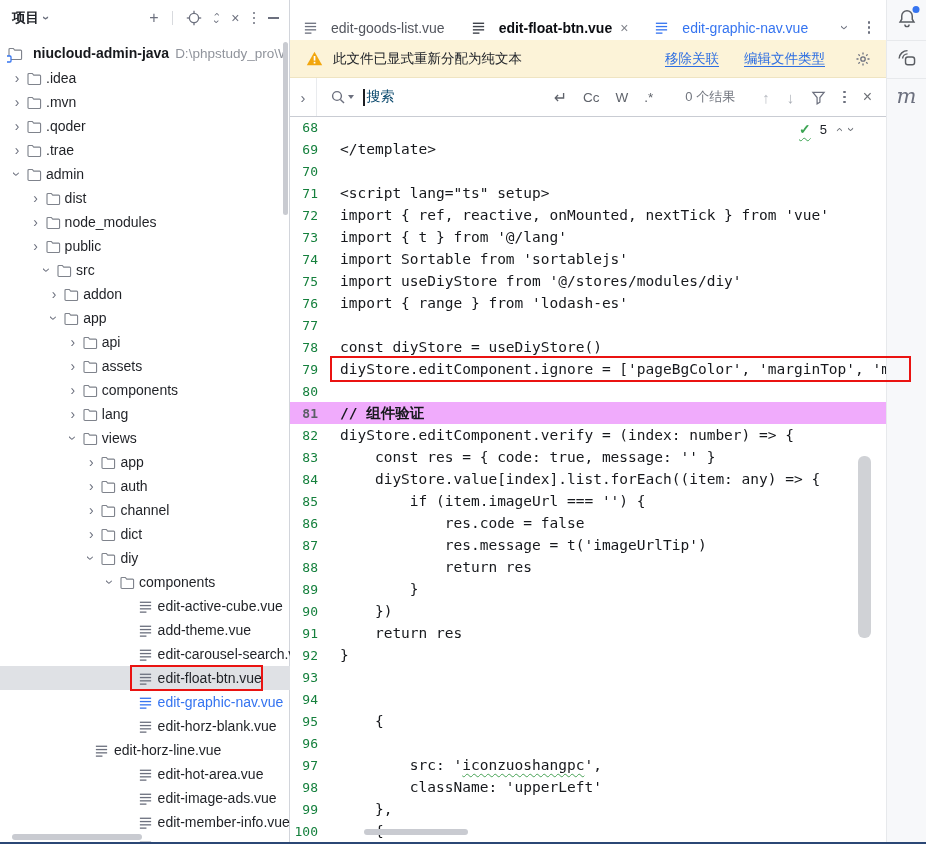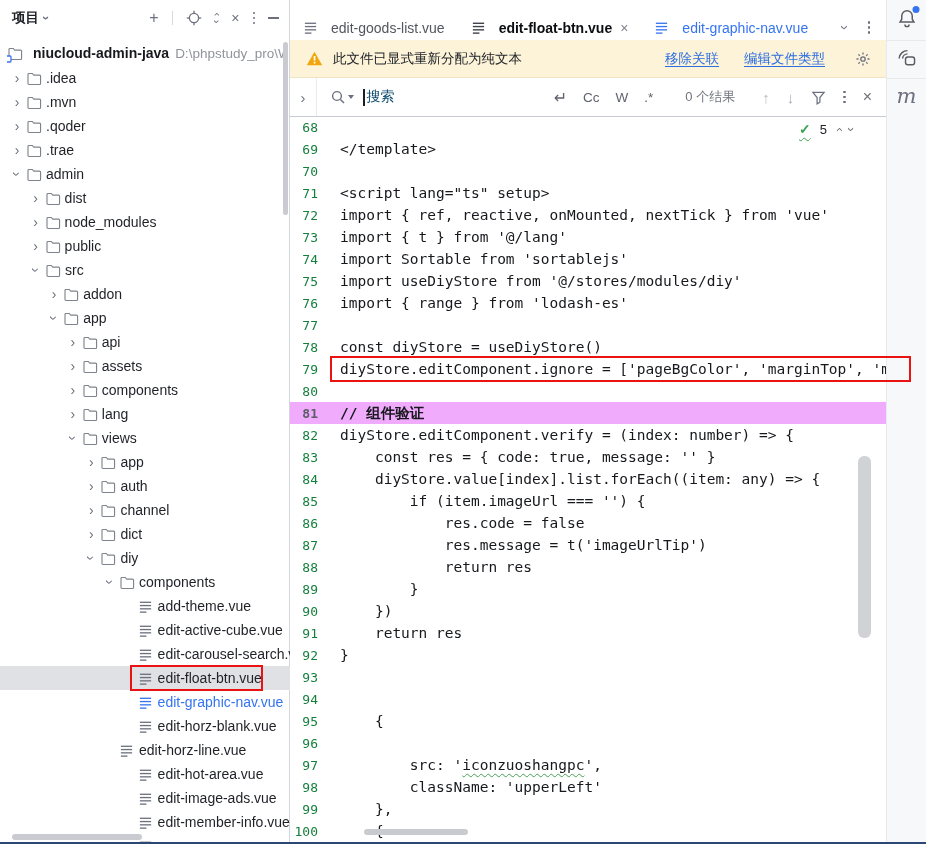--- a/index.html
+++ b/index.html
@@ -239,21 +239,21 @@
         </div>
         <div class="trow" style="padding-left: 26.6px;">
           <span class="chev">›</span>
           <span class="ticon">
             <svg width="16" height="15" viewBox="0 0 16 16" fill="none" stroke="#7f838c" stroke-width="1.2">
               <path d="M1.6 13.4 V3.6 a1 1 0 0 1 1-1 h3.6 l1.5 1.8 h6.3 a1 1 0 0 1 1 1 v8 a1 1 0 0 1 -1 1 h-11.4 a1 1 0 0 1 -1-1 z"></path>
             </svg>
           </span>
           <span class="tlabel">public</span>
         </div>
-        <div class="trow" style="padding-left: 27px; text-align: right;">
+        <div class="trow" style="padding-left: 38px; text-align: right;">
           <span class="chev exp">›</span>
           <span class="ticon">
             <svg width="16" height="15" viewBox="0 0 16 16" fill="none" stroke="#7f838c" stroke-width="1.2">
               <path d="M1.6 13.4 V3.6 a1 1 0 0 1 1-1 h3.6 l1.5 1.8 h6.3 a1 1 0 0 1 1 1 v8 a1 1 0 0 1 -1 1 h-11.4 a1 1 0 0 1 -1-1 z"></path>
             </svg>
           </span>
           <span class="tlabel">src</span>
         </div>
         <div class="trow" style="padding-left: 45.2px;">
           <span class="chev">›</span>
@@ -375,44 +375,44 @@
         <div class="trow" style="padding-left: 119.6px;">
           <span class="chev"></span>
           <span class="ticon">
             <svg width="15" height="15" viewBox="0 0 16 16" stroke="#6c707e" stroke-width="1.4">
               <line x1="2" y1="3.5" x2="14" y2="3.5"></line>
               <line x1="2" y1="7" x2="14" y2="7"></line>
               <line x1="2" y1="10.5" x2="14" y2="10.5"></line>
               <line x1="2" y1="14" x2="9" y2="14"></line>
             </svg>
           </span>
+          <span class="tlabel">edit-active-cube.vue</span>
+        </div>
+        <div class="trow" style="padding-left: 119.6px;">
+          <span class="chev"></span>
+          <span class="ticon">
+            <svg width="15" height="15" viewBox="0 0 16 16" stroke="#6c707e" stroke-width="1.4">
+              <line x1="2" y1="3.5" x2="14" y2="3.5"></line>
+              <line x1="2" y1="7" x2="14" y2="7"></line>
+              <line x1="2" y1="10.5" x2="14" y2="10.5"></line>
+              <line x1="2" y1="14" x2="9" y2="14"></line>
+            </svg>
+          </span>
           <span class="tlabel">add-theme.vue</span>
         </div>
         <div class="trow" style="padding-left: 119.6px;">
           <span class="chev"></span>
           <span class="ticon">
             <svg width="15" height="15" viewBox="0 0 16 16" stroke="#6c707e" stroke-width="1.4">
               <line x1="2" y1="3.5" x2="14" y2="3.5"></line>
               <line x1="2" y1="7" x2="14" y2="7"></line>
               <line x1="2" y1="10.5" x2="14" y2="10.5"></line>
               <line x1="2" y1="14" x2="9" y2="14"></line>
             </svg>
           </span>
-          <span class="tlabel">edit-active-cube.vue</span>
-        </div>
-        <div class="trow" style="padding-left: 119.6px;">
-          <span class="chev"></span>
-          <span class="ticon">
-            <svg width="15" height="15" viewBox="0 0 16 16" stroke="#6c707e" stroke-width="1.4">
-              <line x1="2" y1="3.5" x2="14" y2="3.5"></line>
-              <line x1="2" y1="7" x2="14" y2="7"></line>
-              <line x1="2" y1="10.5" x2="14" y2="10.5"></line>
-              <line x1="2" y1="14" x2="9" y2="14"></line>
-            </svg>
-          </span>
           <span class="tlabel">edit-carousel-search.vue</span>
         </div>
         <div class="trow sel" style="padding-left: 119.6px;">
           <span class="chev"></span>
           <span class="ticon">
             <svg width="15" height="15" viewBox="0 0 16 16" stroke="#6c707e" stroke-width="1.4">
               <line x1="2" y1="3.5" x2="14" y2="3.5"></line>
               <line x1="2" y1="7" x2="14" y2="7"></line>
               <line x1="2" y1="10.5" x2="14" y2="10.5"></line>
               <line x1="2" y1="14" x2="9" y2="14"></line>
@@ -437,21 +437,21 @@
           <span class="ticon">
             <svg width="15" height="15" viewBox="0 0 16 16" stroke="#6c707e" stroke-width="1.4">
               <line x1="2" y1="3.5" x2="14" y2="3.5"></line>
               <line x1="2" y1="7" x2="14" y2="7"></line>
               <line x1="2" y1="10.5" x2="14" y2="10.5"></line>
               <line x1="2" y1="14" x2="9" y2="14"></line>
             </svg>
           </span>
           <span class="tlabel">edit-horz-blank.vue</span>
         </div>
-        <div class="trow" style="padding-left: 101px;">
+        <div class="trow" style="padding-left: 76px;">
           <span class="chev"></span>
           <span class="ticon">
             <svg width="15" height="15" viewBox="0 0 16 16" stroke="#6c707e" stroke-width="1.4">
               <line x1="2" y1="3.5" x2="14" y2="3.5"></line>
               <line x1="2" y1="7" x2="14" y2="7"></line>
               <line x1="2" y1="10.5" x2="14" y2="10.5"></line>
               <line x1="2" y1="14" x2="9" y2="14"></line>
             </svg>
           </span>
           <span class="tlabel">edit-horz-line.vue</span>

